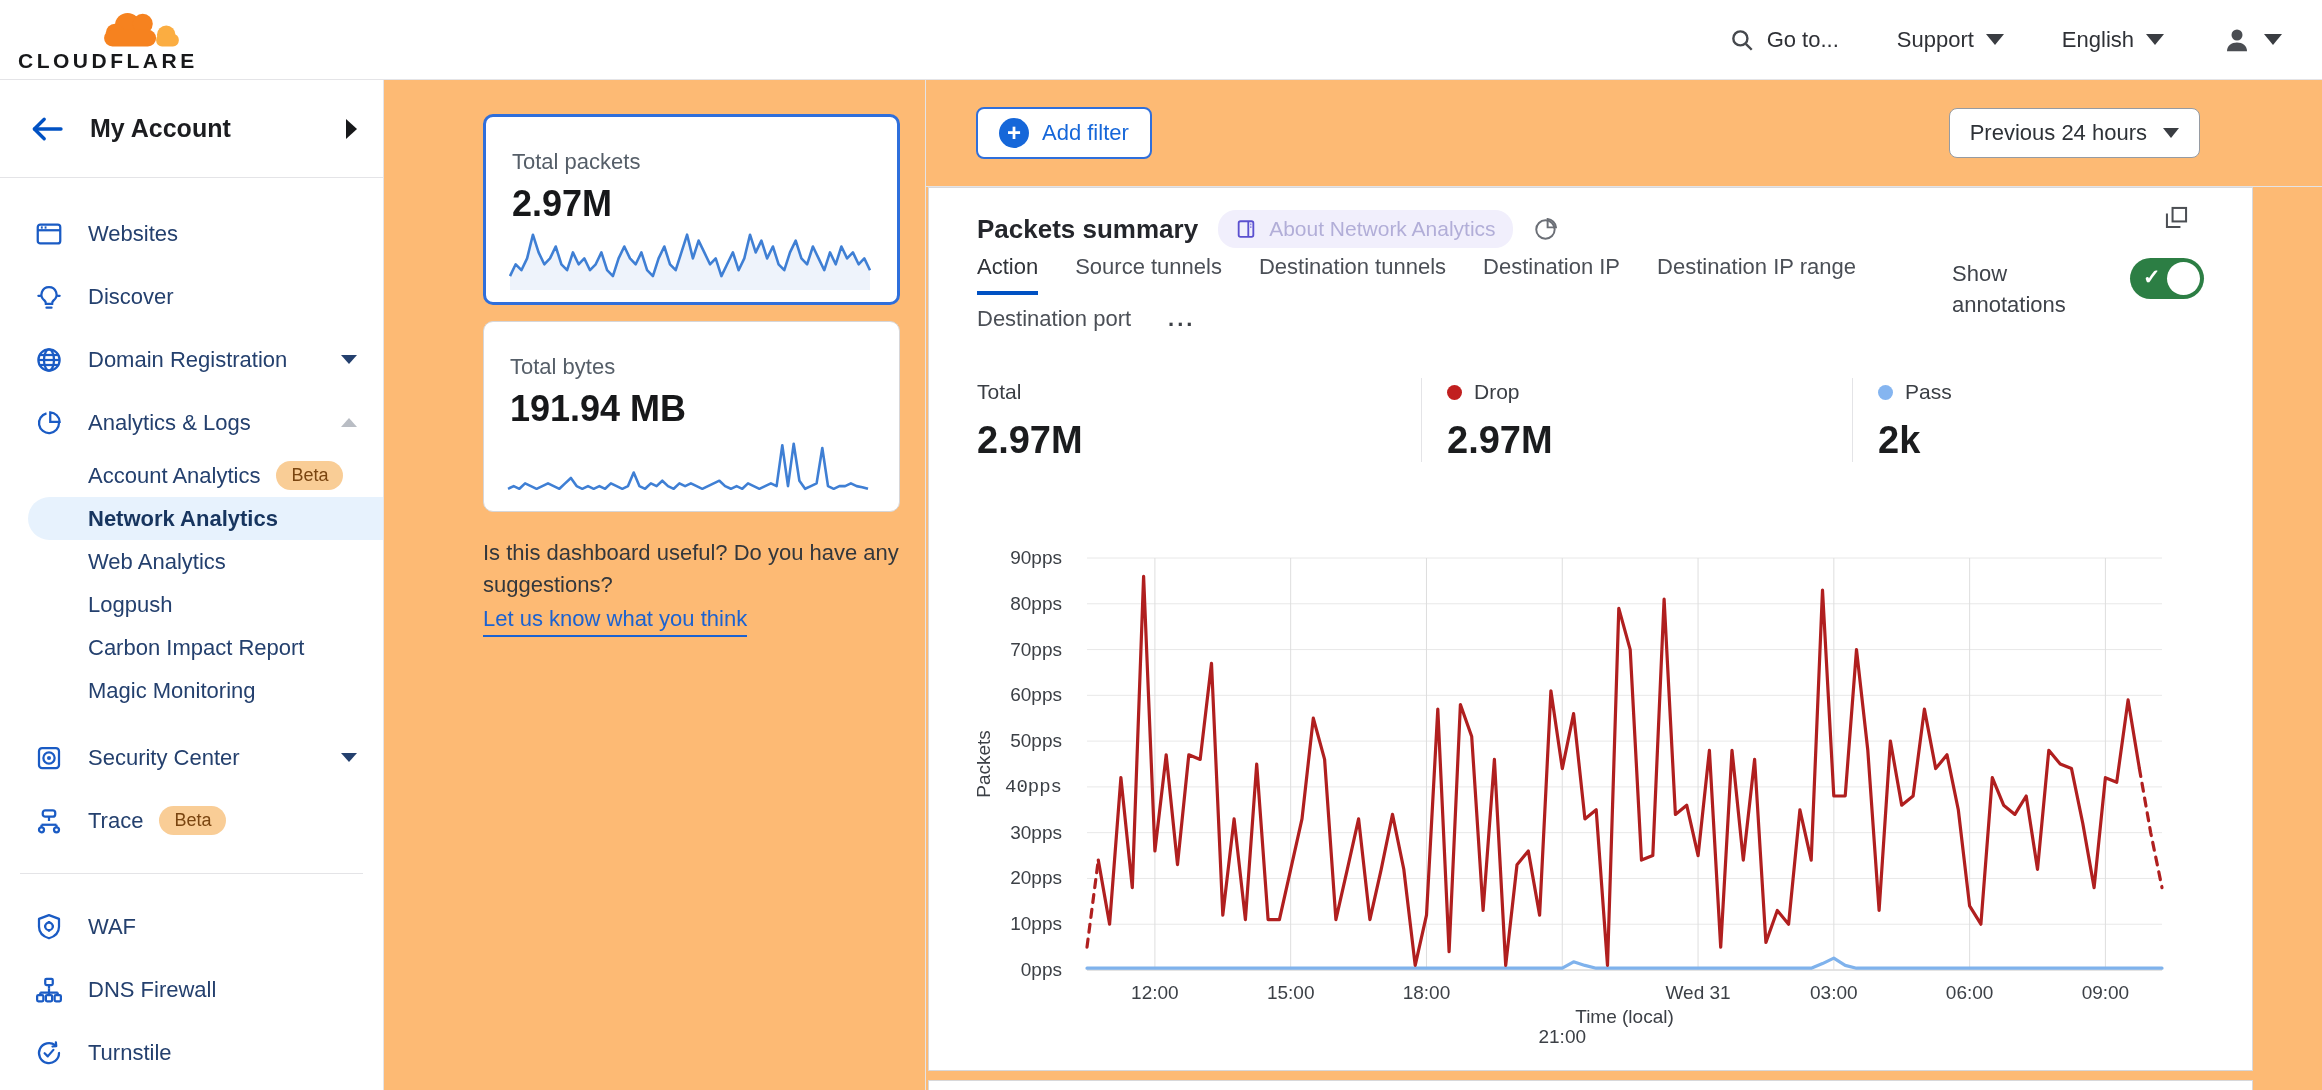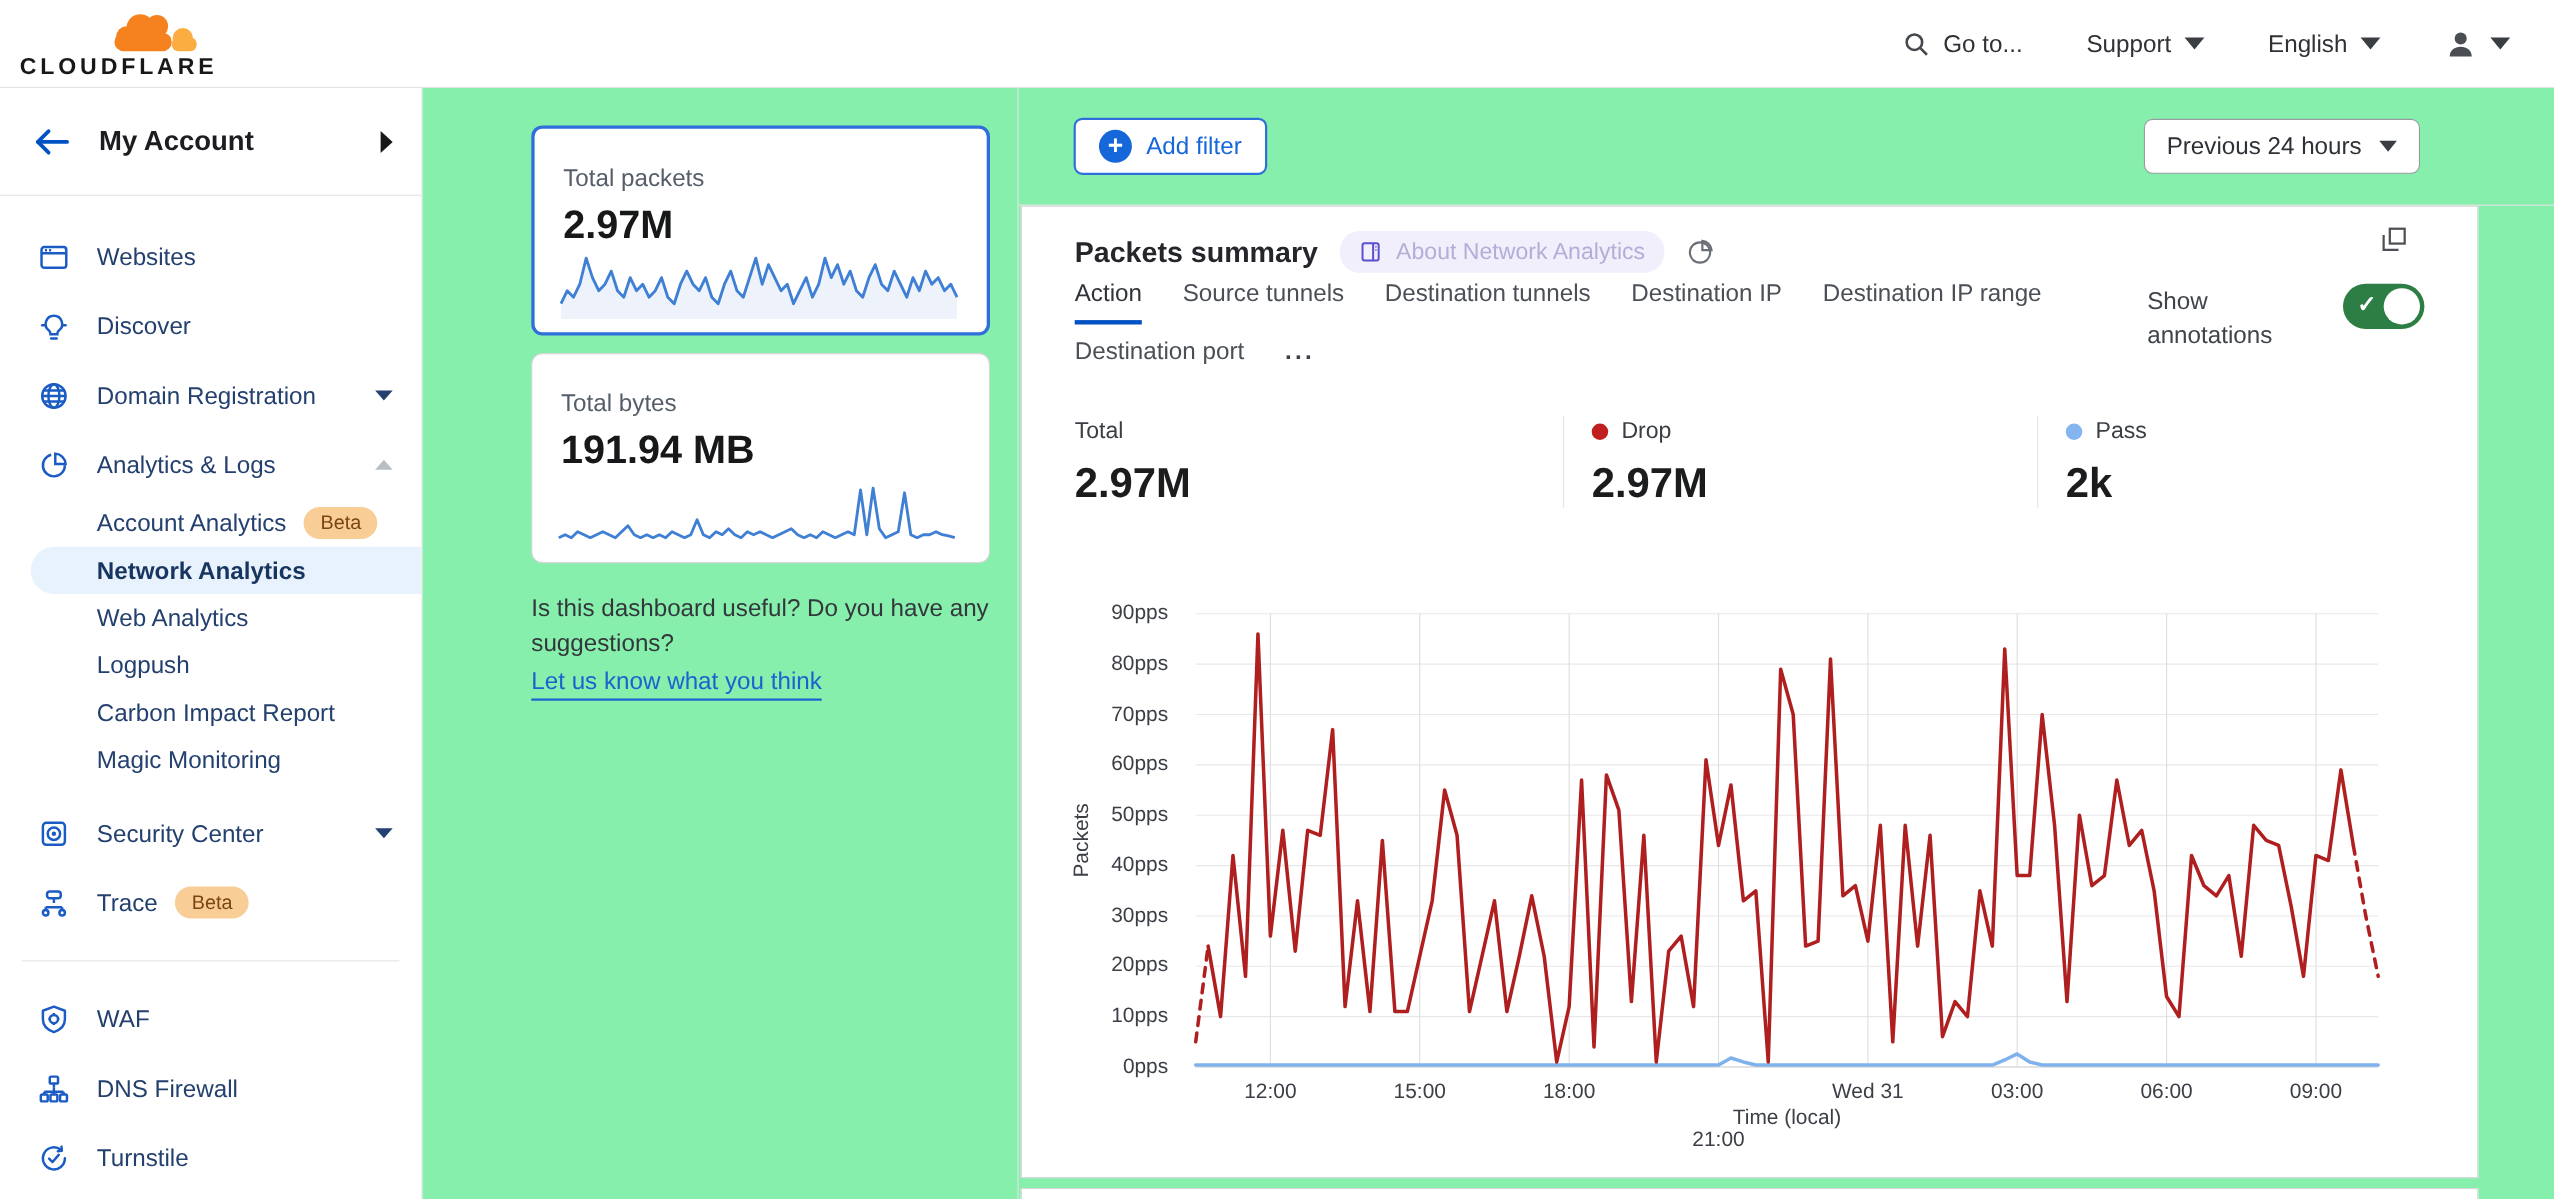--- a/index.html
+++ b/index.html
@@ -1,16 +1,16 @@
 <!DOCTYPE html>
 <html><head>
 <meta charset="utf-8">
 <style>
   html,body{margin:0;padding:0;background:#fff;}
-  .app{position:relative;width:2322px;height:1090px;background:#86efac;overflow:hidden;
+  .app{position:relative;width:2322px;height:1090px;background:#fdba74;overflow:hidden;
        font-family:"Liberation Sans",sans-serif;color:#222;}
   
   .topbar{position:absolute;top:0;left:0;right:0;height:80px;border-bottom:1px solid #e4e4e7;
           display:flex;align-items:center;padding:0 40px 0 18px;box-sizing:border-box;background:#fff;}
   .logo{display:flex;flex-direction:column;width:172px;}
   .logo svg{align-self:flex-end;margin-right:4px;}
   .brand-text{font-size:21px;font-weight:800;letter-spacing:3.5px;color:#17181a;}
   .top-right{margin-left:auto;display:flex;align-items:center;gap:58px;font-size:22px;color:#2f3136;}
   .top-item{display:flex;align-items:center;gap:12px;cursor:pointer;}
   .caret{width:0;height:0;border-left:9px solid transparent;border-right:9px solid transparent;
@@ -390,21 +390,21 @@
         </div>
       </div>
 
       <div class="chart-block">
         <span class="y-axis-title">Packets</span>
         <div class="y-labels" id="y-labels">
             <div class="ytick" style="top: 412px;">0pps</div>
             <div class="ytick" style="top: 366.222px;">10pps</div>
             <div class="ytick" style="top: 320.444px;">20pps</div>
             <div class="ytick" style="top: 274.667px;">30pps</div>
-            <div class="ytick" style="top: 228.889px;">40pps</div>
+            <div class="ytick" style="top: 228.889px; font-family: Liberation Mono, monospace;">40pps</div>
             <div class="ytick" style="top: 183.111px;">50pps</div>
             <div class="ytick" style="top: 137.333px;">60pps</div>
             <div class="ytick" style="top: 91.5556px;">70pps</div>
             <div class="ytick" style="top: 45.7778px;">80pps</div>
             <div class="ytick" style="top: 0px;">90pps</div>
           </div>
         <svg id="plot-svg" width="1075" height="412">
             <line x1="0" x2="1075" y1="412" y2="412" stroke="#c8c8c8" stroke-width="1"></line>
             <line x1="0" x2="1075" y1="366.22222222222223" y2="366.22222222222223" stroke="#e8e8e8" stroke-width="1"></line>
             <line x1="0" x2="1075" y1="320.44444444444446" y2="320.44444444444446" stroke="#e8e8e8" stroke-width="1"></line>

